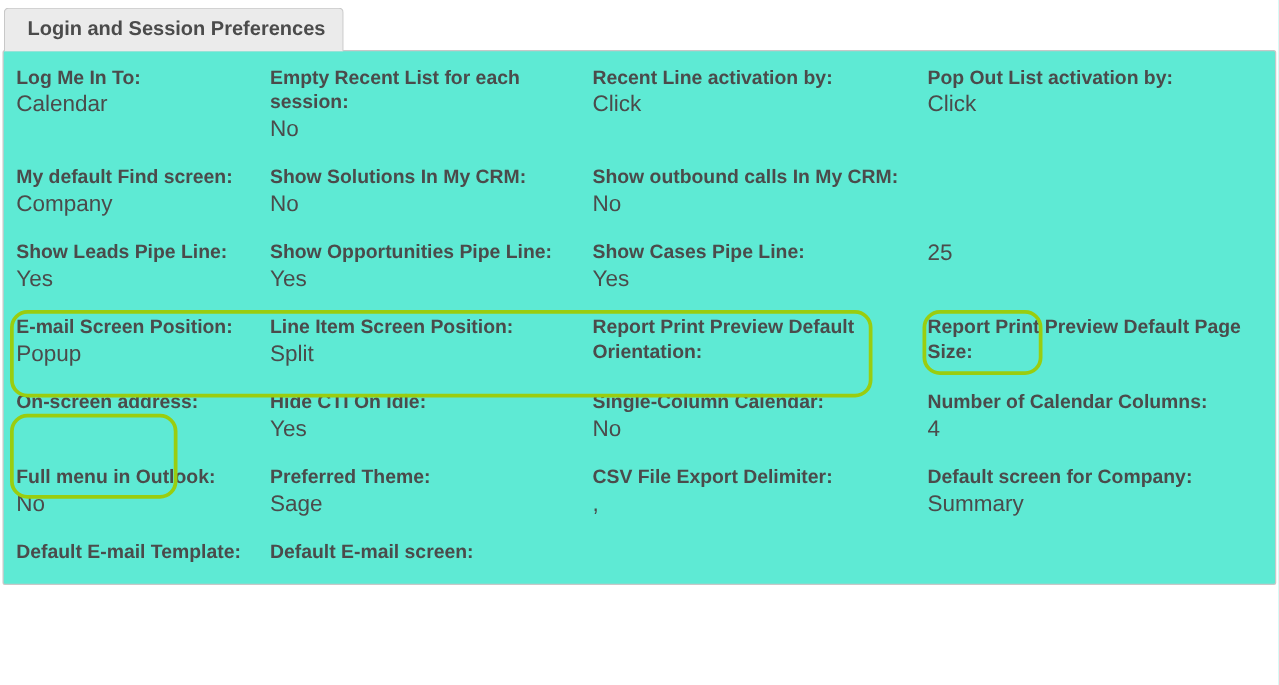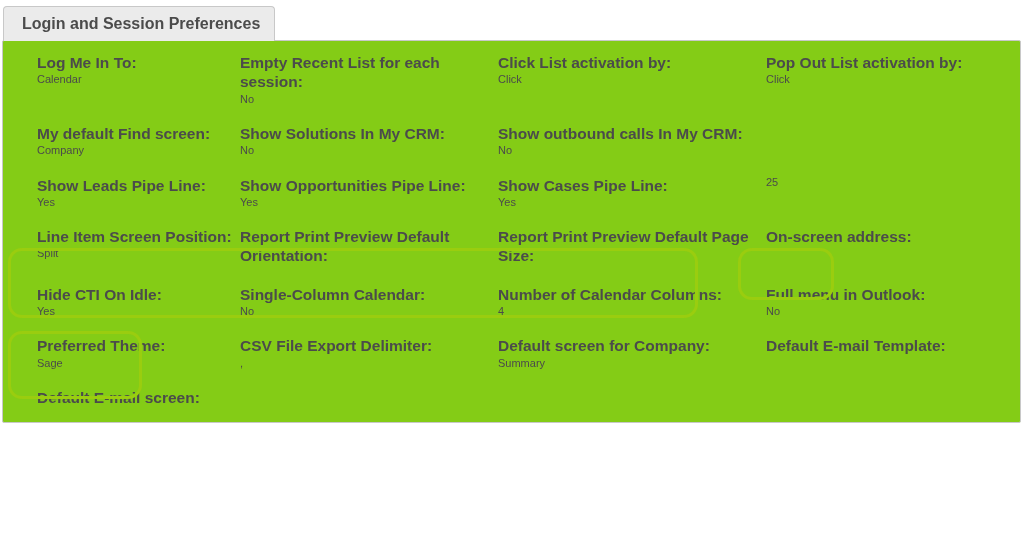--- a/index.html
+++ b/index.html
@@ -4,21 +4,21 @@
   <style>
     * { box-sizing: border-box; margin: 0; padding: 0; }
     body {
       font-family: Verdana, Arial, sans-serif;
       background: #fff;
       padding: 2px;
       width: 1023px;
     }
     .panel {
       border: 1px solid #c8c8c8;
-      background: #84cc16;
+      background: #5eead4;
       border-radius: 2px;
       position: relative;
     }
     .tab {
       position: absolute;
       top: 0;
       left: 0;
       background: #ebebeb;
       border: 1px solid #c8c8c8;
       border-bottom: none;
@@ -31,33 +31,32 @@
       transform: translateY(-100%);
       z-index: 2;
     }
     .tab-wrap { position: relative; margin-top: 38px; }
     .grid {
       display: grid;
       grid-template-columns: 203px 258px 268px 269px;
       column-gap: 0;
       row-gap: 18px;
       padding: 12px 8px 14px 10px;
-      margin-left: 24px;
     }
     .cell { position: relative; }
     .label {
       font-weight: bold;
       color: #4b4b4b;
       font-size: 15.5px;
       line-height: 1.25;
       margin-bottom: 1px;
     }
     .value {
       color: #4b4b4b;
-      font-size: 11px;
+      font-size: 18px;
       line-height: 1.2;
     }
     .hl {
       border: 3px solid #9acd0f;
       border-radius: 14px;
       position: absolute;
       pointer-events: none;
     }
     
     .hl1 { left: 5px; top: 207px; width: 690px; height: 70px; }
@@ -78,21 +77,21 @@
 
       <div class="cell">
           <div class="label">Log Me In To:</div>
           <div class="value">Calendar</div>
         </div>
       <div class="cell">
           <div class="label">Empty Recent List for each session:</div>
           <div class="value">No</div>
         </div>
       <div class="cell">
-          <div class="label">Click List activation by:</div>
+          <div class="label">Recent Line activation by:</div>
           <div class="value">Click</div>
         </div>
       <div class="cell">
           <div class="label">Pop Out List activation by:</div>
           <div class="value">Click</div>
         </div>
 
       <div class="cell">
           <div class="label">My default Find screen:</div>
           <div class="value">Company</div>
@@ -116,20 +115,24 @@
           <div class="value">Yes</div>
         </div>
       <div class="cell">
           <div class="label">Show Cases Pipe Line:</div>
           <div class="value">Yes</div>
         </div>
       <div class="cell">
           <div class="value">25</div>
         </div>
 
+      <div class="cell">
+          <div class="label">E-mail Screen Position:</div>
+          <div class="value">Popup</div>
+        </div>
       <div class="cell">
           <div class="label">Line Item Screen Position:</div>
           <div class="value">Split</div>
         </div>
       <div class="cell">
           <div class="label">Report Print Preview Default Orientation:</div>
           <div class="value"></div>
         </div>
       <div class="cell">
           <div class="label">Report Print Preview Default Page Size:</div>

